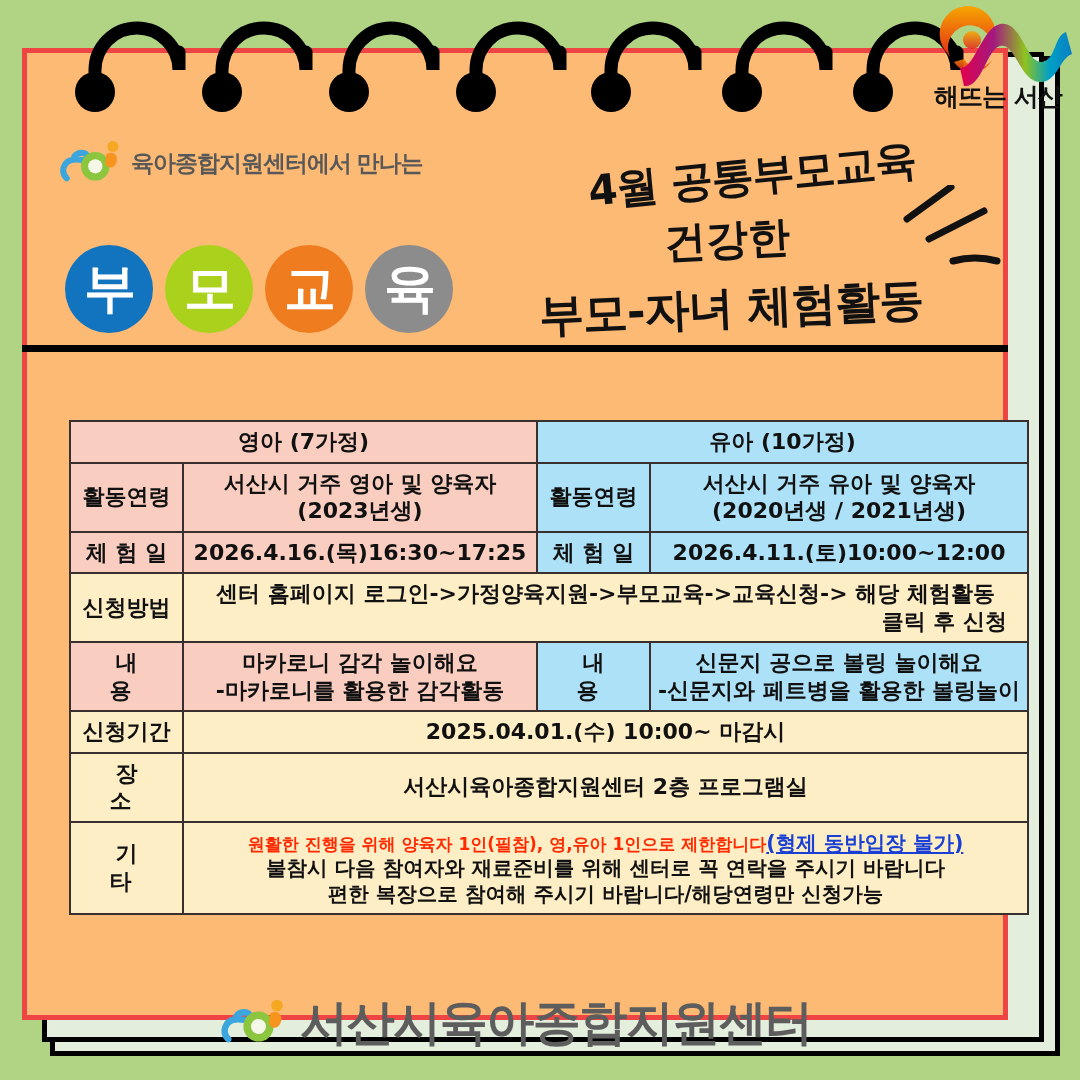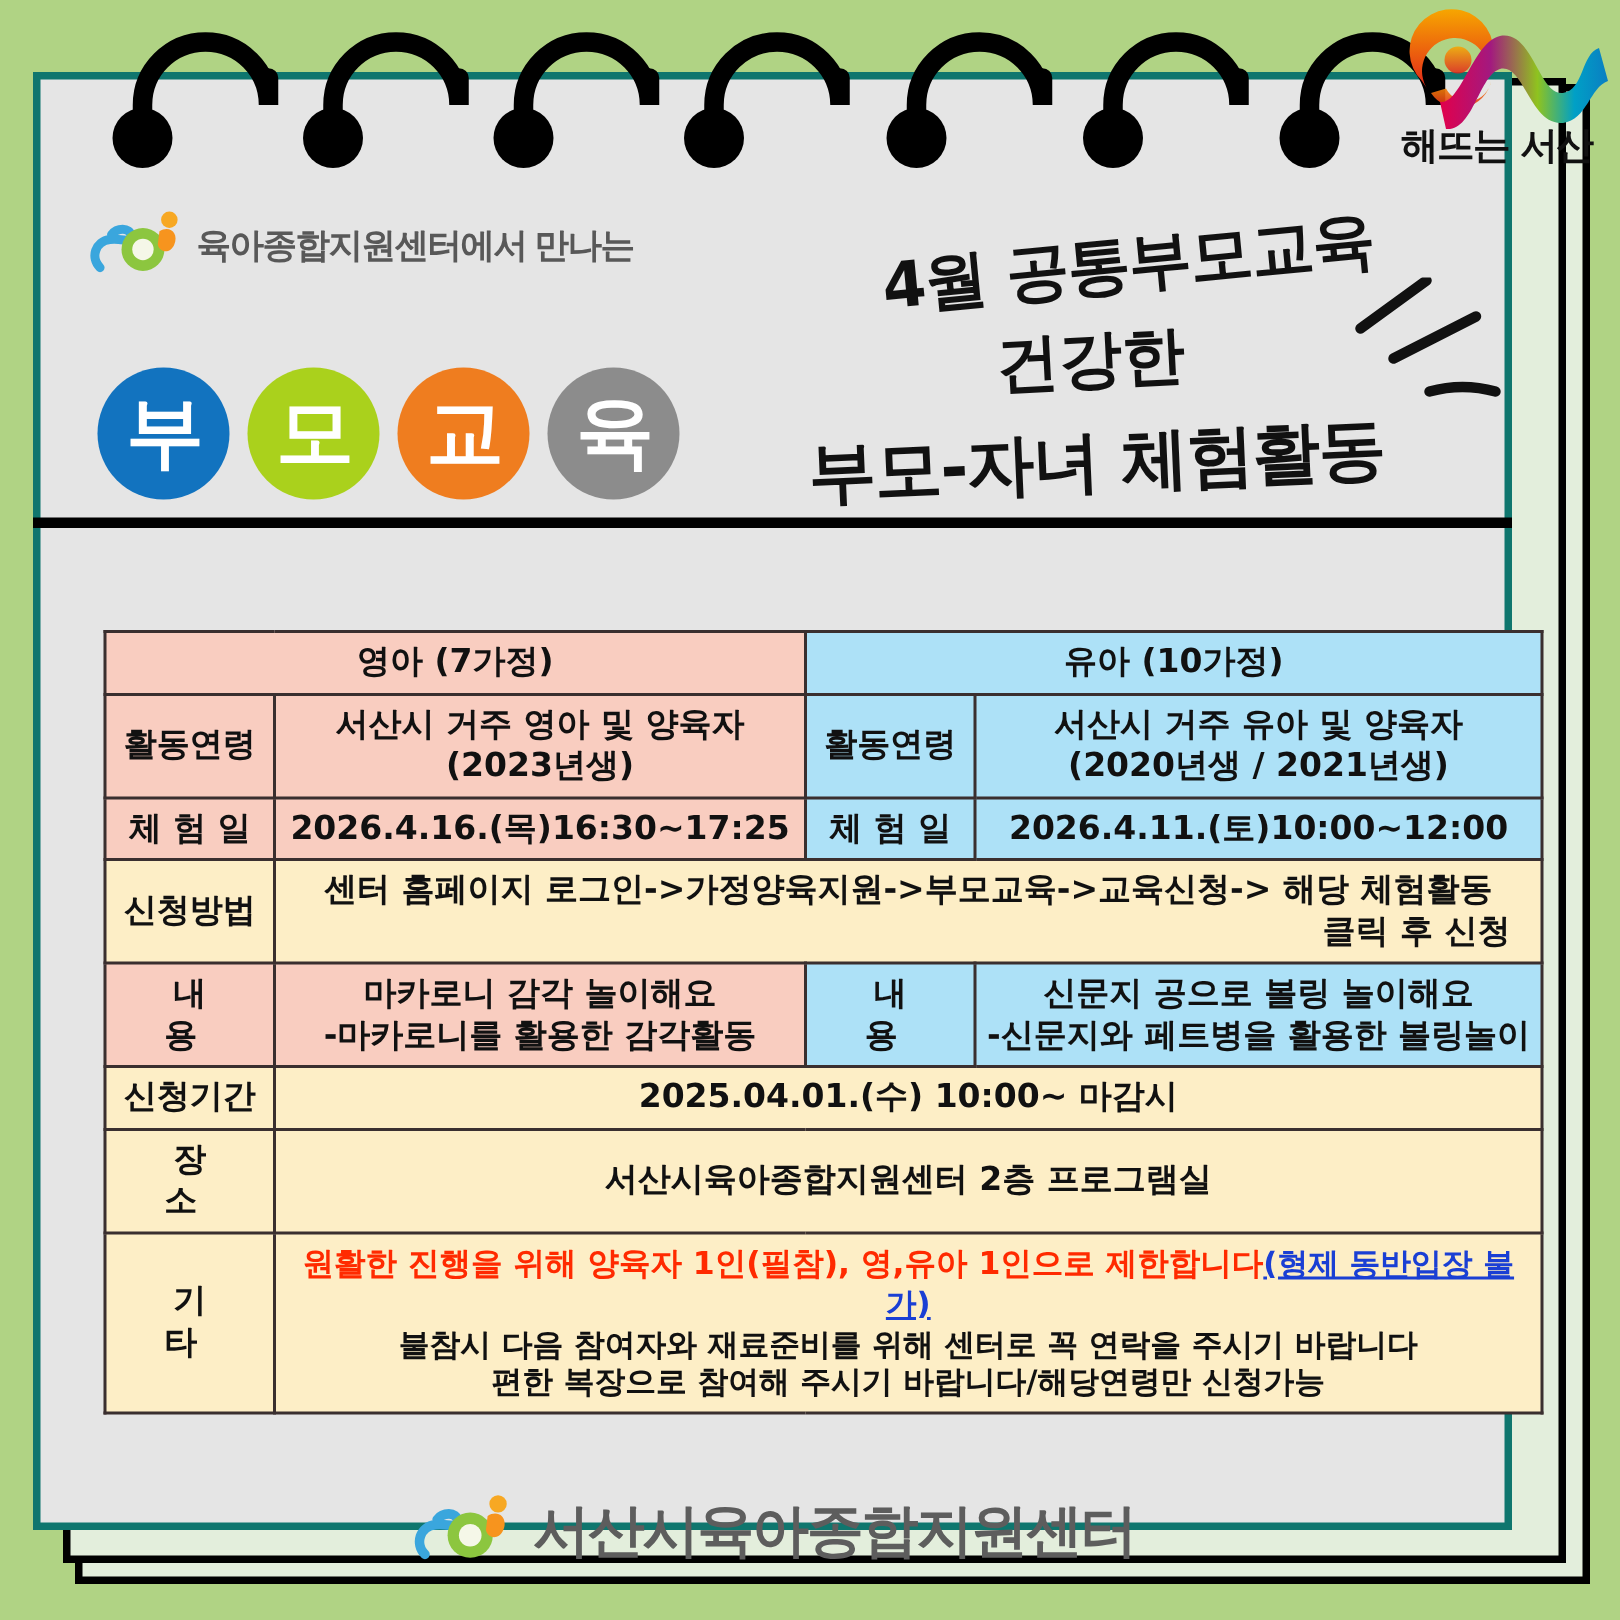--- a/index.html
+++ b/index.html
@@ -18,21 +18,21 @@
     background:#e3eedc;
     border:5px solid #000;
     box-sizing:border-box;
   }
   .sheet-back.l3{left:50px;top:56px;width:1010px;height:1000px;}
   .sheet-back.l2{left:42px;top:52px;width:1002px;height:990px;}
 
   
   .page{
     position:absolute;left:22px;top:48px;width:986px;height:972px;
-    background:#e5e5e5;border:5px solid #0f766e;box-sizing:border-box;
+    background:#fdba74;border:5px solid #ef4444;box-sizing:border-box;
   }
   
   .page-divider{
     position:absolute;left:-5px;top:292px;width:986px;height:7px;background:#000;
   }
 
   
   .spiral{position:absolute;left:0;top:0;width:1080px;height:120px;pointer-events:none;}
 
   
@@ -80,34 +80,34 @@
     text-align:center;vertical-align:middle;
     font-size:22px;font-weight:700;color:#111;
     padding:6px 6px;line-height:1.25;
   }
   .c-pink{background:#f9cdc0;}
   .c-blue{background:#ade1f7;}
   .c-cream{background:#fdeec6;}
   .lbl{font-size:21px;letter-spacing:0;}
   .lbl.sp{letter-spacing:12px;text-indent:12px;}
   .hdr{font-size:25px;padding:14px 6px;}
-  .note-red{color:#ff2a00;font-size:21px;}
+  .note-red{color:#ff2a00;font-size:17px;}
   .note-blue{color:#1a3fd4;text-decoration:underline;font-size:20.5px;}
   .note-dark{font-size:20.5px;}
   .tight{line-height:1.3;}
   .right-al{text-align:right;padding-right:14px;}
 
   
   .footer{
     position:absolute;left:0;top:938px;width:976px;
     display:flex;align-items:center;justify-content:center;gap:8px;
   }
   .footer .logo-mark{width:74px;height:58px;}
   .footer-name{
-    font-size:38px;font-weight:700;color:#5d5d5d;letter-spacing:-1.5px;white-space:nowrap;
+    font-size:48px;font-weight:700;color:#5d5d5d;letter-spacing:-1.5px;white-space:nowrap;
     font-family:"DejaVu Sans",sans-serif;
   }
 </style>
 </head>
 <body>
 
 <div class="stage">
 
   <div class="sheet-back l3"></div>
   <div class="sheet-back l2"></div>

